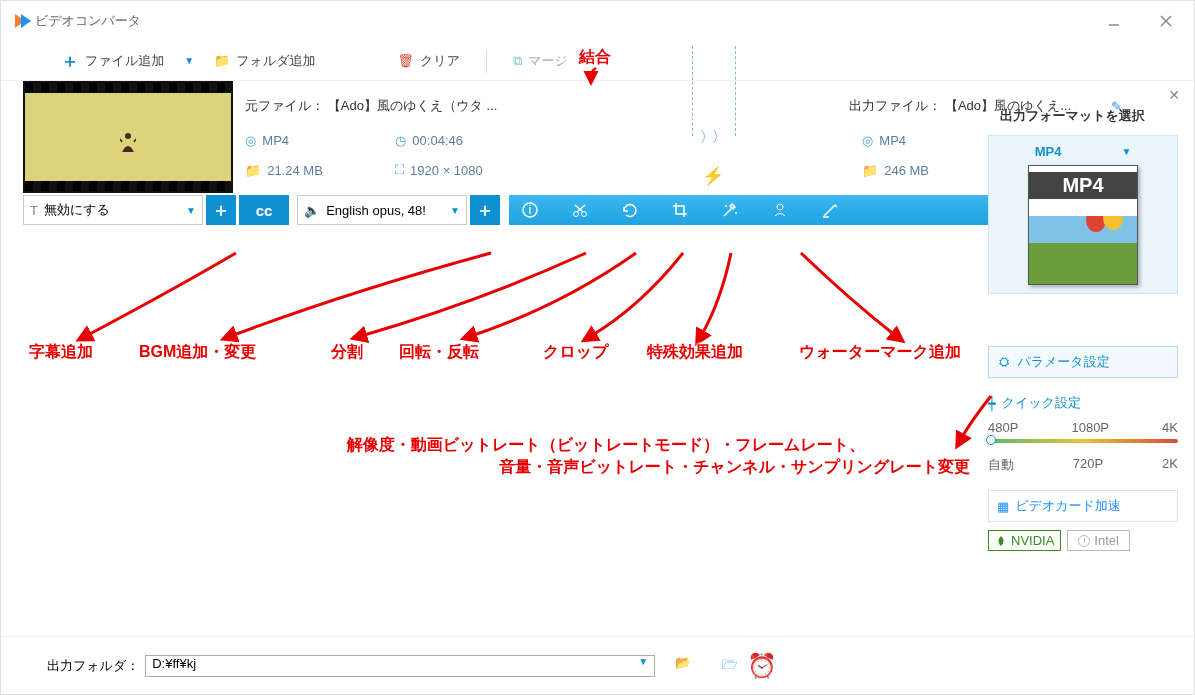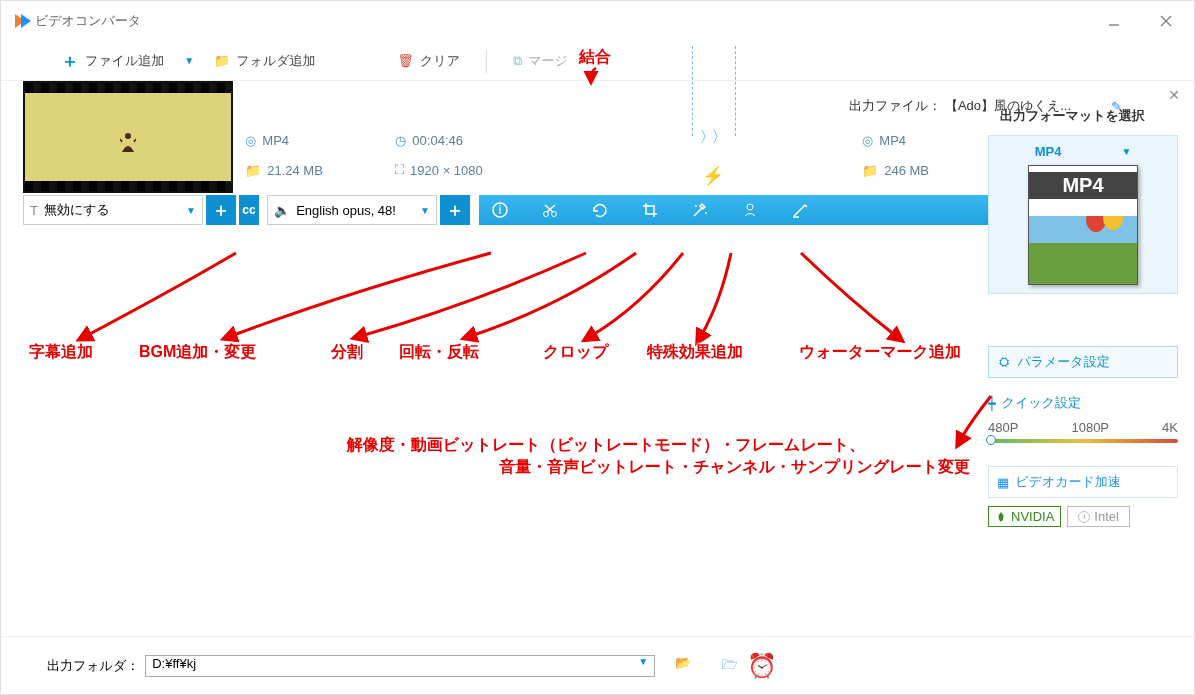--- a/index.html
+++ b/index.html
@@ -35,21 +35,21 @@
 .arrow-sep .chev { color:#4da6dc; font-size:16px; margin:0 -2px; }
 .arrow-sep .dash { position:absolute; border-left:1px dashed #7fb8d8; height:90px; top:-35px; }
 .arrow-sep .d1 { left:-10px; } .arrow-sep .d2 { right:-10px; }
 .bolt { position:absolute; left:50%; bottom:6px; transform:translateX(-50%); color:#ff8a00; font-size:18px; }
 .edit-pencil { color:#1e90ff; cursor:pointer; }
 
 .editbar { height: 34px; display:flex; align-items:center; margin:0 22px; }
 .sel { display:flex; align-items:center; height:30px; border:1px solid #ccc; background:#fff; padding:0 6px; gap:6px; cursor:pointer; }
 .sel .caret { color:#0e90d2; font-size:10px; margin-left:auto; }
 .plus-btn { width:30px; height:30px; background:#0e90d2; color:#fff; display:flex; align-items:center; justify-content:center; font-size:18px; font-weight:bold; cursor:pointer; margin:0 3px; }
-.cc-btn { width:20px; height:30px; background:#0e90d2; color:#fff; display:flex; align-items:center; justify-content:center; font-size:12px; font-weight:bold; cursor:pointer; margin-right:8px; }
+.cc-btn { width:50px; height:30px; background:#0e90d2; color:#fff; display:flex; align-items:center; justify-content:center; font-size:15px; font-weight:bold; cursor:pointer; margin-right:8px; }
 .bluebar { flex:1; background:linear-gradient(#3ab7f0,#1fa3e0); height:30px; display:flex; align-items:center; color:#fff; padding:0 10px; gap:28px; margin-left:6px; }
 .bluebar .tool { width:22px; height:22px; display:flex; align-items:center; justify-content:center; cursor:pointer; }
 
 .right-panel { position:absolute; right:16px; top:100px; width:190px; }
 .rp-title { font-size:13px; font-weight:bold; color:#333; margin:6px 0 10px 12px; }
 .fmt-box { border:1px solid #cbe6f2; background:#eaf6fb; text-align:center; padding:8px; cursor:pointer; }
 .fmt-hdr { color:#0e90d2; font-weight:bold; margin-bottom:6px; display:flex; justify-content:center; align-items:center; gap:60px; }
 .fmt-caret { color:#0e90d2; font-size:10px; }
 .fmt-img { width:110px; height:120px; margin:0 auto; background:#fff; border:1px solid #555; position:relative; box-shadow:2px 2px 4px rgba(0,0,0,0.3); }
 .fmt-img .label { position:absolute; top:6px; left:0; right:0; background:#444; color:#fff; font-weight:bold; font-size:20px; text-align:center; padding:2px 0; }
@@ -132,20 +132,23 @@
         <circle cx="8" cy="4" r="3" fill="#4a2a1a"></circle>
         <path d="M2 20 Q8 8 14 20 Z" fill="#4a2a1a"></path>
         <line x1="2" y1="10" x2="0" y2="7" stroke="#4a2a1a" stroke-width="1.5"></line>
         <line x1="14" y1="10" x2="16" y2="7" stroke="#4a2a1a" stroke-width="1.5"></line>
       </svg>
   </div>
   <div class="fileinfo">
     <span class="fileinfo-close">✕</span>
 
     <div class="row-line" style="margin-bottom:4px;">
+      <div class="col" style="color:#333;">
+        <span><span>元ファイル：</span> <span>【Ado】風のゆくえ（ウタ ...</span></span>
+      </div>
       <div class="col2" style="color:#333;">
         <span><span>出力ファイル：</span> <span>【Ado】風のゆくえ...</span></span>
         <span class="edit-pencil">✎</span>
       </div>
     </div>
     <div class="row-line">
       <div class="col">
         <span class="meta-item">
             <span class="ic">◎</span>
             <span>MP4</span>
@@ -289,20 +292,25 @@
       </div>
     <div class="scale">
       <div class="labels">
         <span>480P</span>
         <span>1080P</span>
         <span>4K</span>
       </div>
       <div class="bar">
           <div class="handle"></div>
         </div>
+    </div>
+    <div class="scale2">
+      <span>自動</span>
+      <span>720P</span>
+      <span>2K</span>
     </div>
   </div>
   <div class="gpu">
     <span>▦</span>
     <span>ビデオカード加速</span>
   </div>
   <div class="gpu-badges">
     <div class="nvidia">
       <svg width="12" height="12" viewBox="0 0 12 12">
           <path d="M6 1 Q11 6 6 11 Q1 6 6 1" fill="#3b8b1e"></path>

